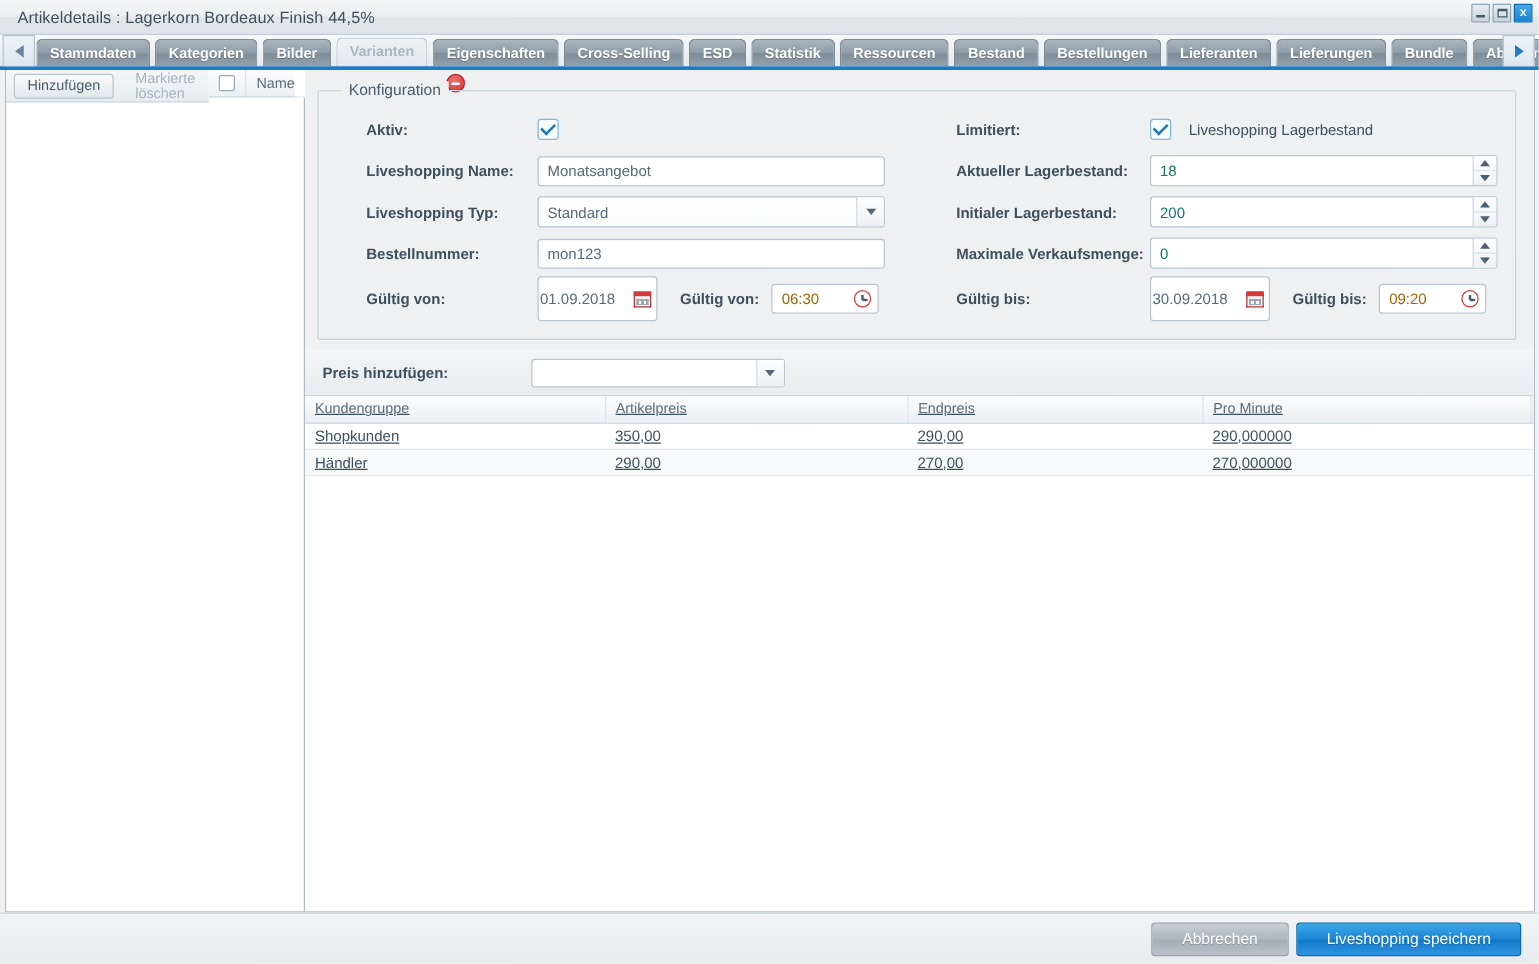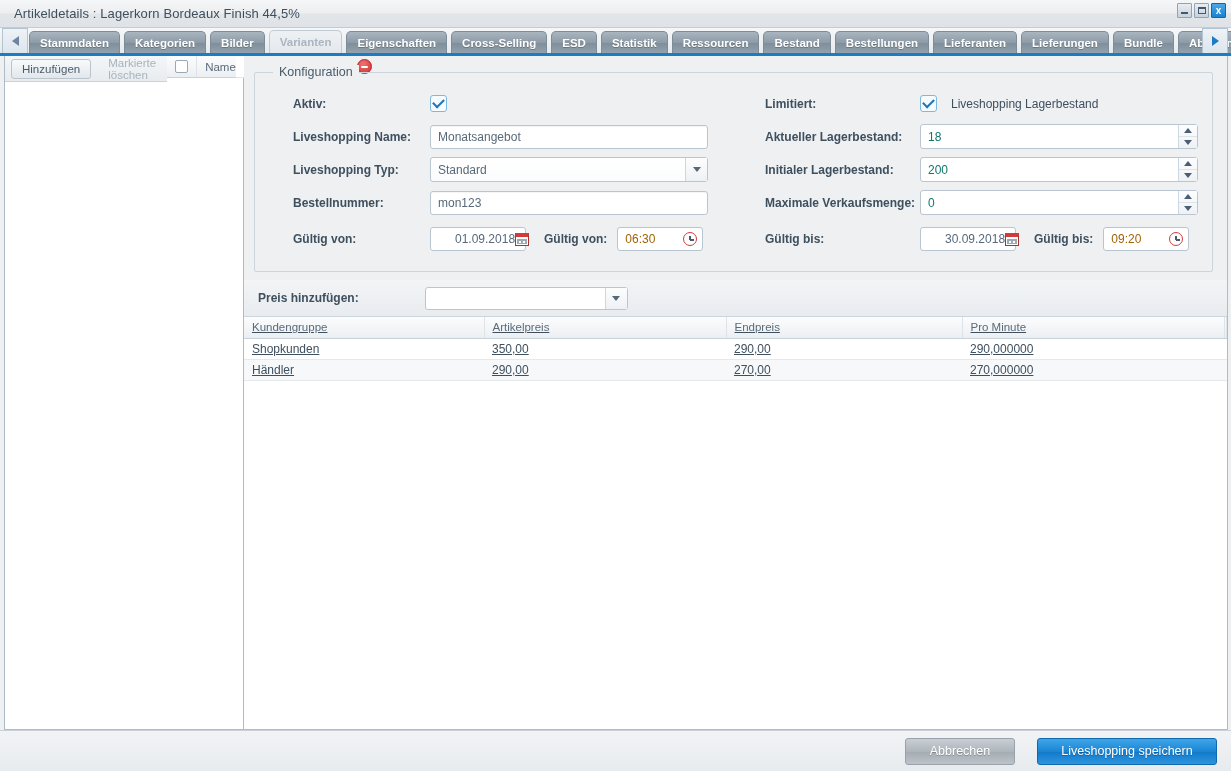--- a/index.html
+++ b/index.html
@@ -363,27 +363,27 @@
     width:0;height:0;border-left:4px solid transparent;border-right:4px solid transparent;border-bottom:5px solid #4c5f72;
   }
   .tri-dn {
     width:0;height:0;border-left:4px solid transparent;border-right:4px solid transparent;border-top:5px solid #4c5f72;
   }
 
   
   .daterow { display: flex; align-items: center; height: 36px; padding-top: 4px; }
   .date-field {
     width: 96px; flex: 0 0 96px;
-    height: 24px;
+    height: 36px;
     border: 1px solid #b9c6d2;
     background: #ffffff;
     border-radius: 3px;
     display: flex; align-items: center;
     font-size: 12px; color: #57697a;
-    padding-left: 24px;
+    padding-left: 1px;
     position: relative;
   }
   .time-field {
     width: 86px; flex: 0 0 86px;
     height: 24px;
     border: 1px solid #b9c6d2;
     background: #ffffff;
     border-radius: 3px;
     display: flex; align-items: center;
     font-size: 12px; color: #a16207;
@@ -520,21 +520,21 @@
   
   .footer {
     height: 41px;
     flex: 0 0 auto;
     background: linear-gradient(to bottom, #f1f3f5, #e8ebee);
     border-top: 1px solid #c9d2da;
     display: flex;
     align-items: center;
     justify-content: flex-end;
     padding-right: 14px;
-    gap: 22px;
+    gap: 6px;
   }
   .btn {
     height: 27px;
     padding: 0 18px;
     display: flex; align-items: center; justify-content: center;
     font-size: 12.5px;
     border-radius: 3px;
     white-space: nowrap;
   }
   .btn-secondary {

